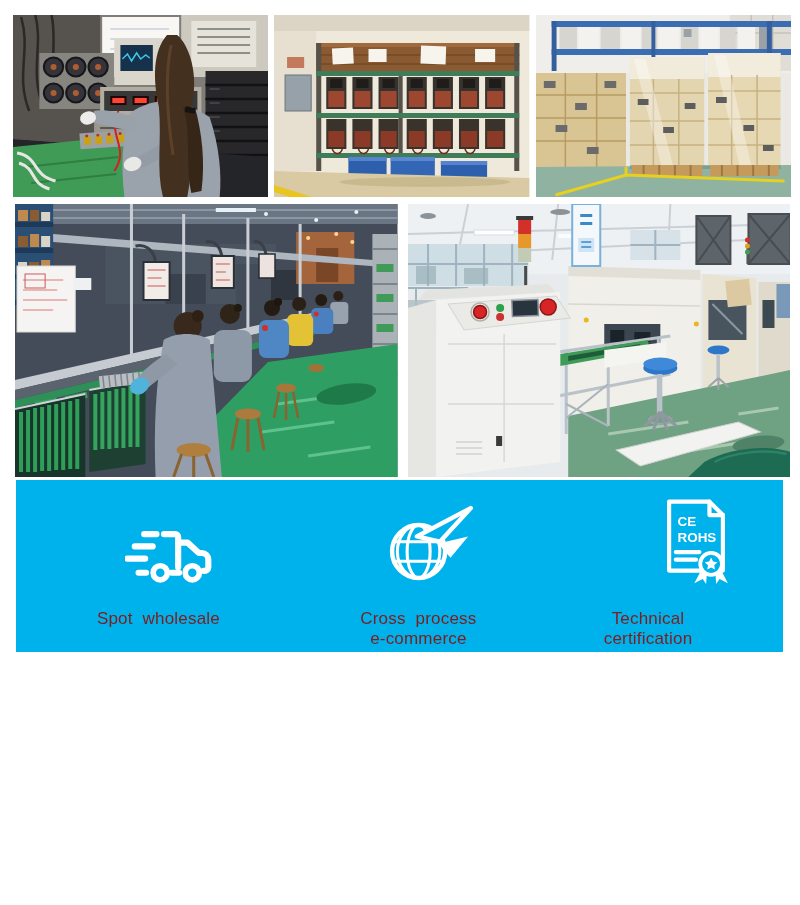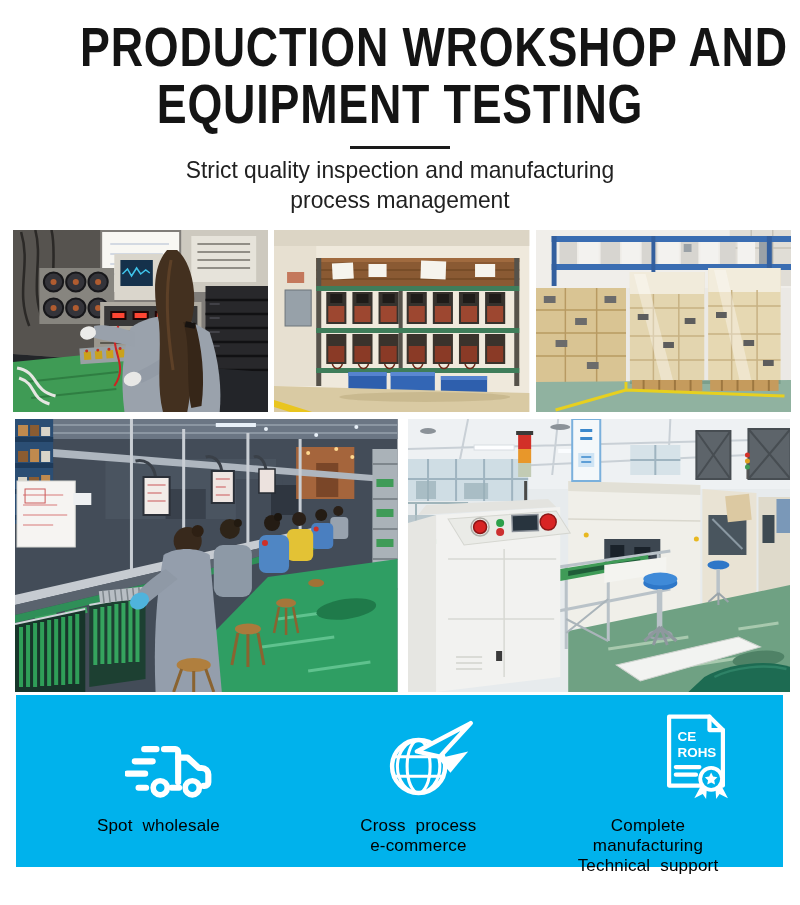--- a/index.html
+++ b/index.html
@@ -18,38 +18,31 @@
   .row1{display:flex;gap:6px;padding:0 9px 0 13px;height:182px;margin-bottom:7px;}
   .row2{display:flex;gap:10px;padding:0 10px 0 15px;height:273px;}
   .photo{flex:1;overflow:hidden;}
   .photo svg{display:block;width:100%;height:100%;}
   
   .footer{margin:3px 0 0 16px;width:767px;height:172px;background:#00b2ec;
         display:flex;justify-content:space-between;box-sizing:border-box;
         padding:26px 50px 0 34px;}
   .f-col{width:170px;display:flex;flex-direction:column;align-items:flex-end;}
   .f-iconbox{height:80px;display:flex;align-items:flex-end;justify-content:center;}
-  .f-label{margin-top:15px;color:#000000;font-size:17px;line-height:20px;
+  .f-label{margin-top:23px;color:#7f1d1d;font-size:17px;line-height:20px;
         text-align:center;word-spacing:5px;letter-spacing:0.2px;}
   .ic{stroke:#ffffff;fill:none;stroke-linecap:round;stroke-linejoin:round;}
   .blueFill{fill:#00b2ec;}
   .certTxt{fill:#ffffff;font-family:"Liberation Sans",sans-serif;font-weight:bold;}
 </style>
 </head>
 <body>
 
 <div class="page">
 
-  <div class="header">
-    <div class="title-line">PRODUCTION WROKSHOP AND</div>
-    <div class="title-line">EQUIPMENT TESTING</div>
-    <div class="divider"></div>
-    <div class="subtitle-line">Strict quality inspection and manufacturing</div>
-    <div class="subtitle-line">process management</div>
-  </div>
 
   <div class="gallery">
     <div class="row1">
 
       <div class="photo">
         <svg viewBox="0 0 252 182" preserveAspectRatio="none">
           <rect width="252" height="182" fill="#807d79"></rect>
           <polygon points="0,0 86,0 86,130 0,124" fill="#56534f"></polygon>
           <g stroke="#2b2927" stroke-width="2.5" fill="none">
             <path d="M8,2 C18,36 2,60 16,96"></path>
@@ -682,19 +675,18 @@
           <text x="22" y="33" font-size="16" class="certTxt">CE</text>
           <text x="22" y="52" font-size="16" class="certTxt">ROHS</text>
           <path d="M20,64 h28 M20,73 h24" class="ic" stroke-width="5"></path>
           <polygon points="50,86 42,101 52,96 56,102 57,88" fill="#ffffff"></polygon>
           <polygon points="74,86 82,101 72,96 68,102 67,88" fill="#ffffff"></polygon>
           <circle cx="62" cy="78" r="13" class="blueFill" stroke="#ffffff" stroke-width="4.5"></circle>
           <path d="M62,70.5 l2.3,4.7 5.2,0.8 -3.8,3.6 0.9,5.2 -4.6,-2.5 -4.6,2.5 0.9,-5.2 -3.8,-3.6 5.2,-0.8 z" fill="#ffffff"></path>
         </svg>
       </div>
       <div class="f-label">
-        <div>Complete manufacturing</div>
-        <div>Technical support</div>
+        <div>Technical certification</div>
       </div>
     </div>
 
   </div>
 </div>
 
 </body></html>

